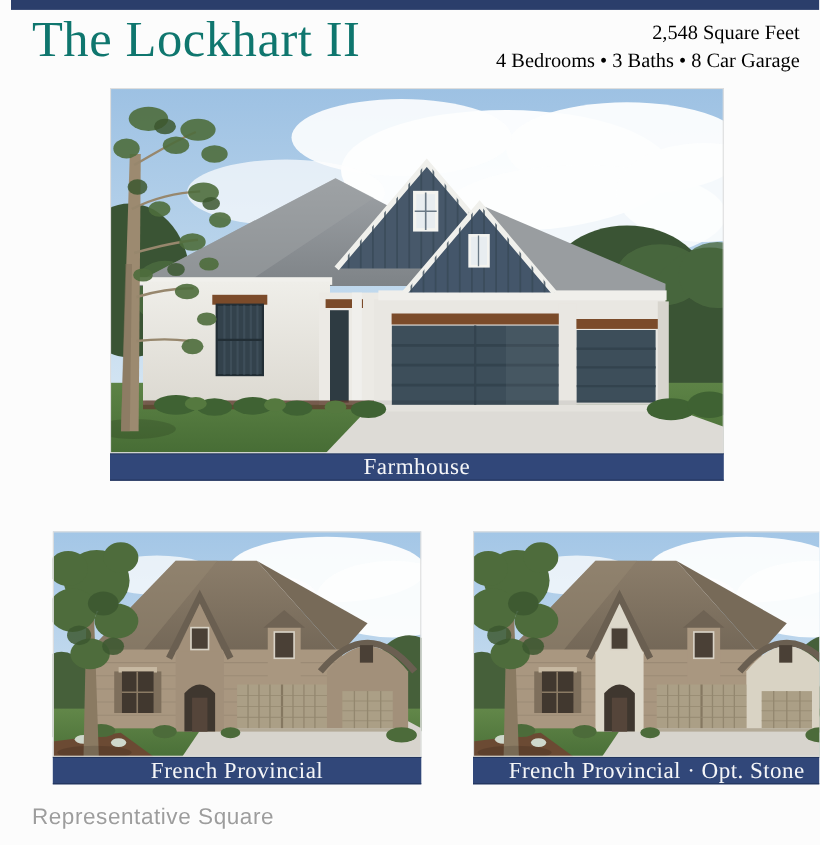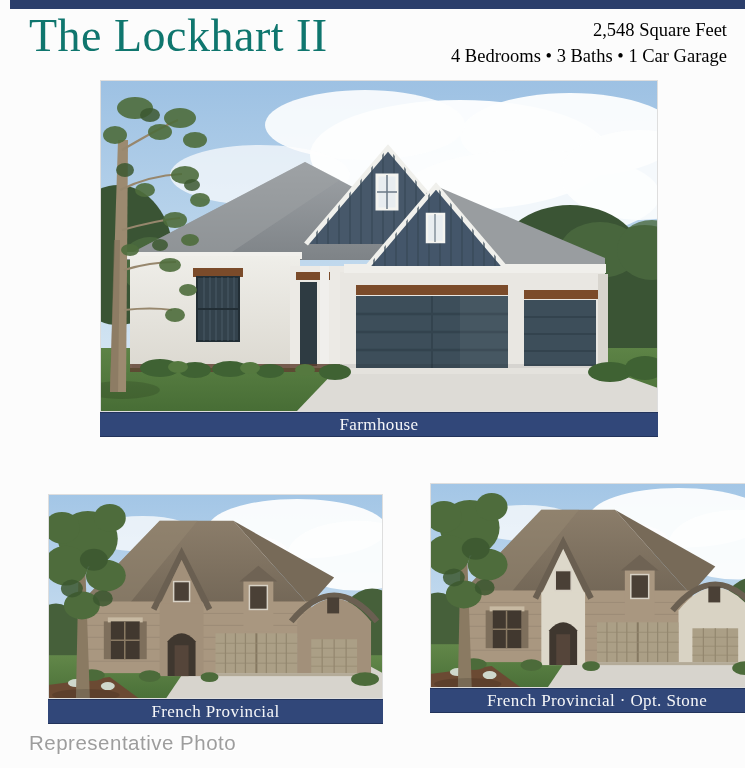--- a/index.html
+++ b/index.html
@@ -16,30 +16,30 @@
     font-size:46px; font-weight:normal; color:#0f766e;
     font-family:"Liberation Serif", serif; letter-spacing:.5px; line-height:1.05;
   }
   .specs {
     position:absolute; right:18px; top:17px; text-align:right;
     font-size:18.5px; line-height:1.42; color:#000000;
     font-family:"Liberation Serif", serif;
   }
   .fig { position:absolute; margin:0; }
   .fig-main  { left:100px; top:80px;  width:558px; }
-  .fig-left  { left:28px;  top:494px; width:335px;padding-left:20px; }
+  .fig-left  { left:28px;  top:483px; width:335px;padding-left:20px; }
   .fig-right { left:384px; top:483px; width:334px;margin-left:46px; }
   .photo { display:block; width:100%; outline:1px solid #dedede; outline-offset:-1px; }
   .fig-main .photo { height:332px; }
   .fig-left .photo, .fig-right .photo { height:205px; }
   .caption {
     height:25px; display:flex; align-items:center; justify-content:center;
     background:var(--caption-background,#314779);
     color:var(--caption-text,#f5f6f8);
-    font-size:17px; letter-spacing:.4px;
+    font-size:21px; letter-spacing:.4px;
     border-top:1px solid #22335b; border-bottom:1px solid #22335b;
     box-sizing:border-box;
   }
   .rep {
     position:absolute; left:29px; top:731px;
     font-family:"Liberation Sans", sans-serif;
     font-size:20.5px; letter-spacing:.5px; color:#9d9d9d;
     text-shadow:1px 1px 0 #ffffff;
   }
   
@@ -52,21 +52,21 @@
 <body>
 
 <div class="page">
 
   <div class="top-bar"></div>
 
   <h1 class="title">The Lockhart II</h1>
 
   <div class="specs">
     <div>2,548 Square Feet</div>
-    <div>4 Bedrooms • 3 Baths • 1 Car Garage</div>
+    <div>4 Bedrooms • 3 Baths • 8 Car Garage</div>
   </div>
 
   <figure class="fig fig-main">
     <svg class="photo" viewBox="0 0 558 332" preserveAspectRatio="none">
       <defs>
         <linearGradient id="gSky" x1="0" y1="0" x2="0" y2="1">
           <stop offset="0" stop-color="#9dc1e3"></stop>
             <stop offset=".5" stop-color="#bcd6ec"></stop>
             <stop offset="1" stop-color="#dfecf6"></stop>
         </linearGradient>
@@ -238,21 +238,21 @@
     <figcaption class="caption">French Provincial</figcaption>
   </figure>
 
   <figure class="fig fig-right">
     <svg class="photo fp fp-stone" viewBox="0 0 336 206" preserveAspectRatio="none">
       <use href="#fp-scene"></use>
     </svg>
     <figcaption class="caption">French Provincial · Opt. Stone</figcaption>
   </figure>
 
-  <div class="rep">Representative Photo</div>
+  <div class="rep">Representative Square</div>
 
   <svg class="defs-holder" aria-hidden="true">
     <defs>
       <linearGradient id="gSky2" x1="0" y1="0" x2="0" y2="1">
         <stop offset="0" stop-color="#a3c6e6"></stop>
           <stop offset="1" stop-color="#d6e6f3"></stop>
       </linearGradient>
       <linearGradient id="gLawn2" x1="0" y1="0" x2="0" y2="1">
         <stop offset="0" stop-color="#628749"></stop>
           <stop offset="1" stop-color="#4a7038"></stop>

